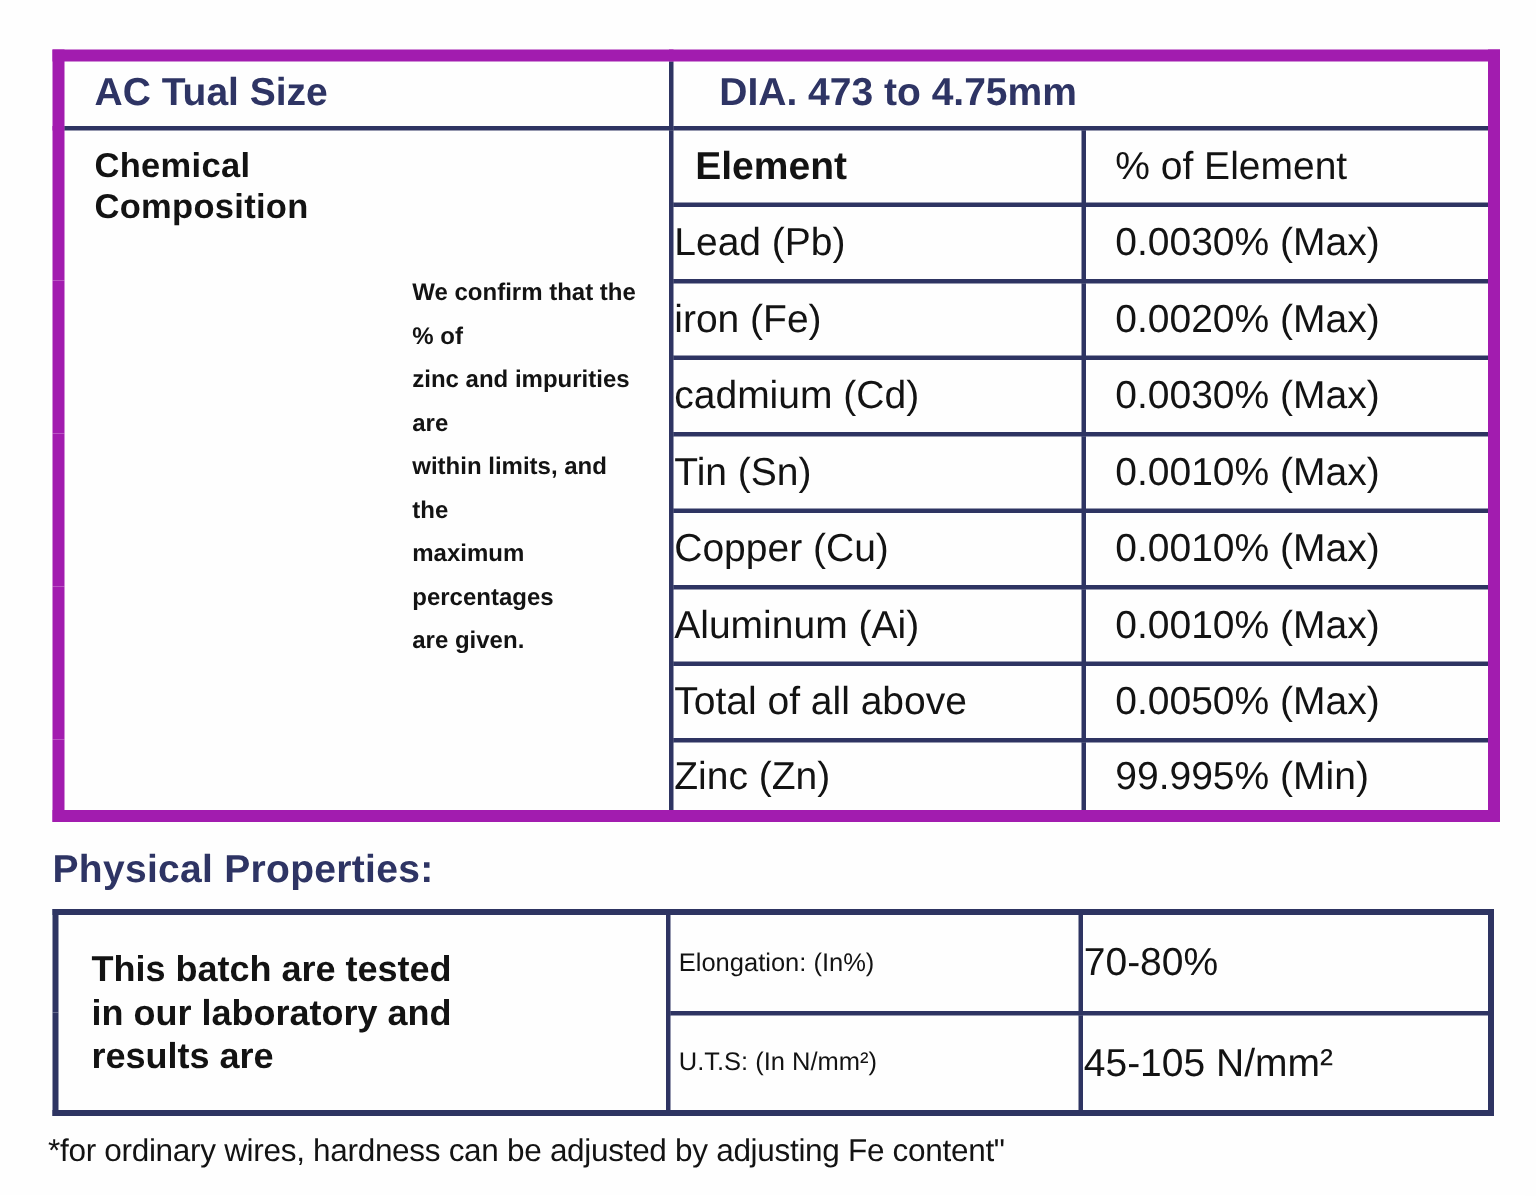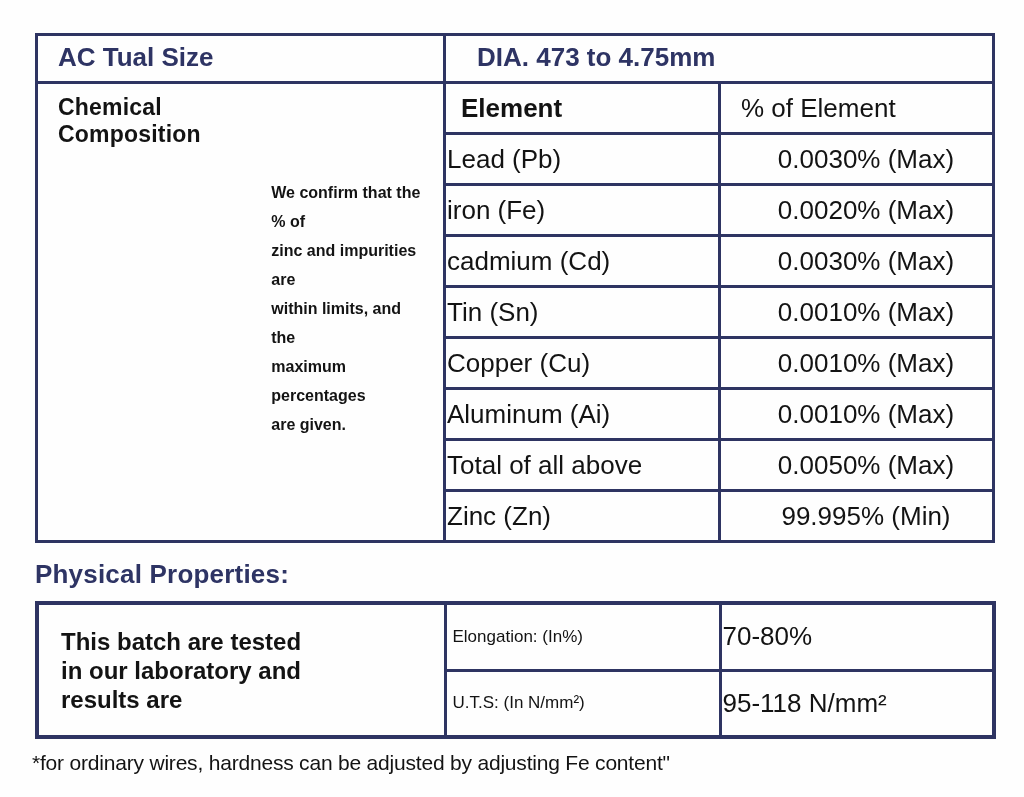--- a/index.html
+++ b/index.html
@@ -21,21 +21,21 @@
   table {
     border-collapse: collapse;
     table-layout: fixed;
     width: 957px;
   }
   td, th {
     border: 3px solid #2e3462;
     box-sizing: border-box;
     overflow: hidden;
   }
-  .spec-table { border: 3px solid #a21caf; }
+  .spec-table { border: 8px solid #a21caf; }
   .phys-table { border: 4px solid #2e3462; }
 
   .size-row td { height: 48px; }
   .navy-cell {
     color: #2e3464;
     font-weight: 700;
     font-size: 26px;
     padding: 0 0 2px 20px;
     text-align: left;
     vertical-align: middle;
@@ -52,21 +52,21 @@
     color: #131313;
   }
   .pct-header {
     text-align: left;
     font-weight: 400;
     font-size: 26px;
     padding-left: 20px;
     color: #131313;
   }
   td.element { font-size: 26px; }
-  td.percent { font-size: 26px; padding-left: 20px; text-align: center; }
+  td.percent { font-size: 26px; padding-left: 20px; }
 
   .left-info-cell { vertical-align: top; padding: 0; }
   .left-info-inner {
     display: flex;
     flex-direction: row;
     height: 453px;
     padding: 10px 14px 14px 20px;
     box-sizing: border-box;
   }
   .section-label {
@@ -185,20 +185,20 @@
     <tbody>
       <tr>
         <td class="phys-note" rowspan="2">This batch are tested
 in our laboratory and
 results are</td>
         <td class="prop">Elongation: (In%)</td>
         <td class="val">70-80%</td>
       </tr>
       <tr>
         <td class="prop">U.T.S: (In N/mm²)</td>
-        <td class="val">95-118 N/mm²</td>
+        <td class="val">45-105 N/mm²</td>
       </tr>
     </tbody>
   </table>
 
   <p class="footnote">*for ordinary wires, hardness can be adjusted by adjusting Fe content"</p>
 
 </div>
 
 </body></html>

